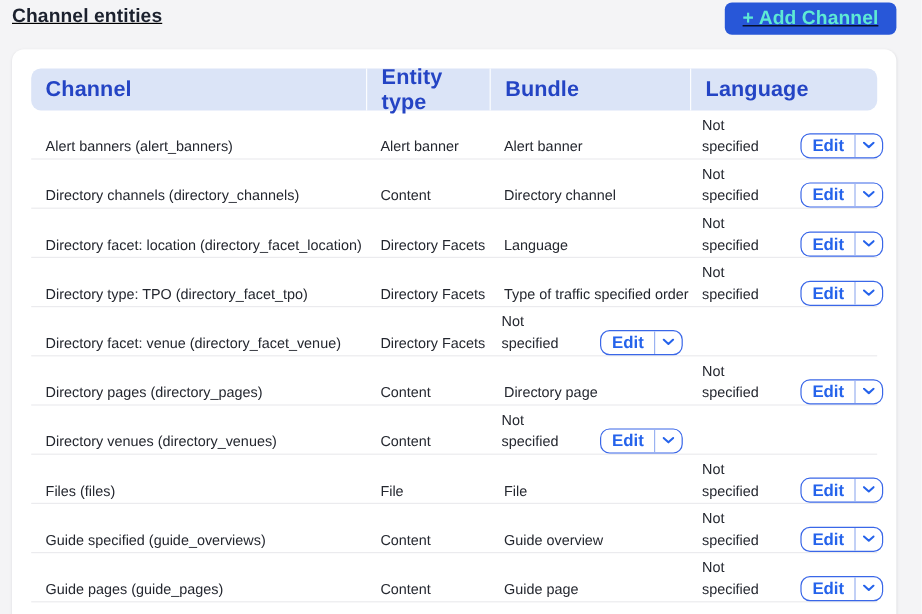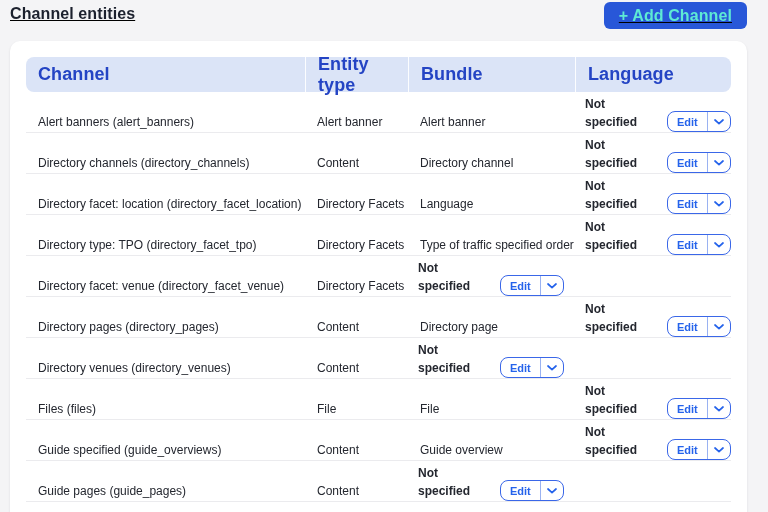--- a/index.html
+++ b/index.html
@@ -46,33 +46,33 @@
   .col-lang    { width:77px;  }
   .col-ops     { width:79px;  }
   .th.col-entity, .th.col-bundle, .th.col-lang, .th.col-ops { height:100%; display:flex; align-items:center; }
   .trow {
     display:flex; align-items:flex-end; height:41px;
     border-bottom:1px solid #ebebee;
   }
   .td {
     font-size:12px; color:#24272f; padding-left:12px; line-height:1.55;
   }
-  .td.col-lang { padding-left:10px; padding-right:6px;font-weight:bold; }
+  .td.col-lang { padding-left:10px; padding-right:6px; }
   .td.col-ops { padding-left:15px; }
   .split-btn {
     display:inline-flex; align-items:stretch; background:#ffffff;
     border:1.5px solid #3a67e8; border-radius:8px; overflow:hidden; height:21px;
   }
   .split-btn button {
     background:transparent; border:none; cursor:pointer;
     font-family:"Liberation Sans", sans-serif;
     display:flex; align-items:center;
   }
   .edit-part {
-    font-size:11px; font-weight:700; color:#2563eb; padding:0 9px;
+    font-size:14px; font-weight:700; color:#2563eb; padding:0 9px;
   }
   .chev-part {
     border-left:1.5px solid #9ab2f1 !important; padding:0 6px;
   }
 </style>
 </head>
 <body>
 
 <div class="container">
 
@@ -238,20 +238,21 @@
                 <path d="M1 1l4 3.6L9 1" stroke="#2563eb" stroke-width="1.7" fill="none" stroke-linecap="round" stroke-linejoin="round"></path>
               </svg>
             </button>
           </span>
         </div>
       </div>
 
       <div class="trow">
         <div class="td col-channel">Guide pages (guide_pages)</div>
         <div class="td col-entity">Content</div>
+        <div class="td col-bundle">Guide page</div>
         <div class="td col-lang">Not specified</div>
         <div class="td col-ops">
           <span class="split-btn">
             <button class="edit-part">Edit</button>
             <button class="chev-part">
               <svg width="10" height="6" viewBox="0 0 10 6">
                 <path d="M1 1l4 3.6L9 1" stroke="#2563eb" stroke-width="1.7" fill="none" stroke-linecap="round" stroke-linejoin="round"></path>
               </svg>
             </button>
           </span>

